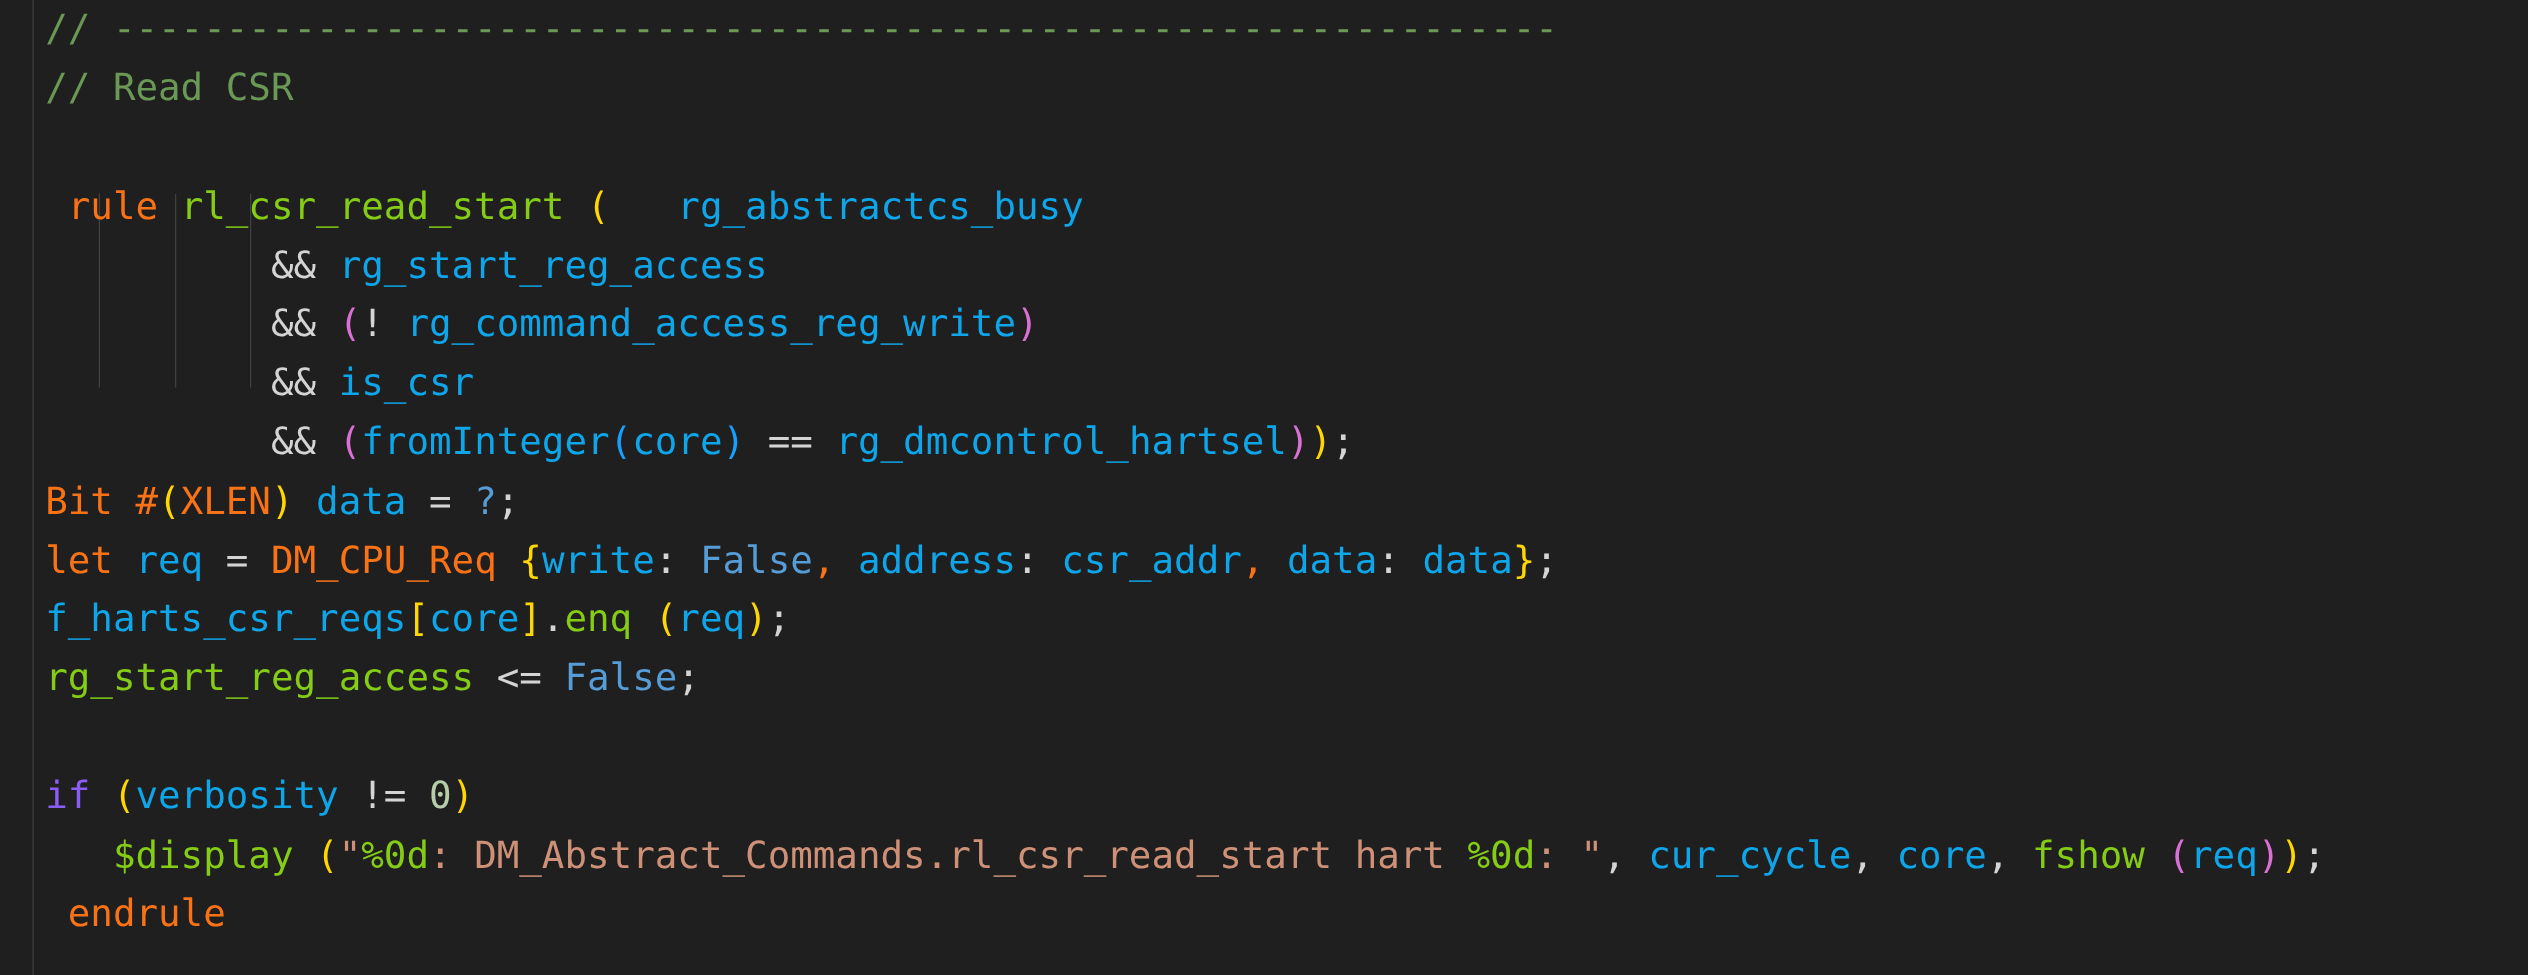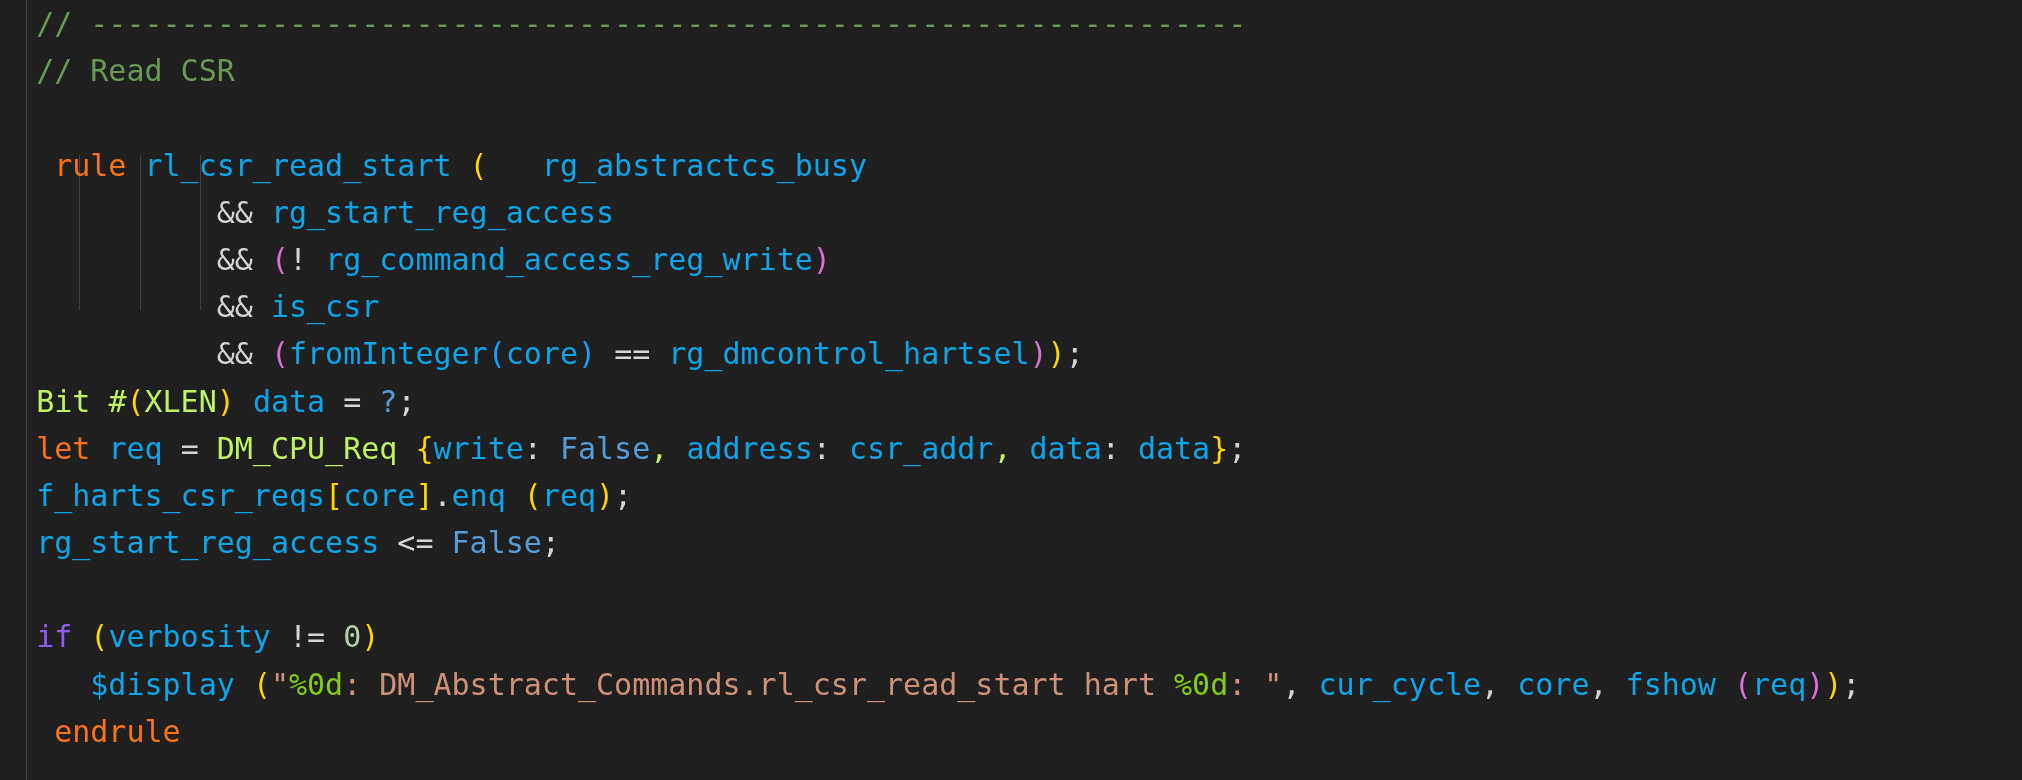--- a/index.html
+++ b/index.html
@@ -45,23 +45,23 @@
   .line {
     height: 47.2px;
     white-space: pre;
     position: relative;
   }
 
   
   .c-comment   { color: #6a9955; }          
   .c-kw        { color: #f97316; }          
   .c-ctrl      { color: #8b5cf6; }          
-  .c-fn        { color: #0ea5e9; }          
+  .c-fn        { color: #84cc16; }          
   .c-var       { color: #0ea5e9; }          
-  .c-type      { color: #bef264; }          
+  .c-type      { color: #f97316; }          
   .c-const     { color: #569cd6; }          
   .c-num       { color: #b5cea8; }          
   .c-op        { color: #d4d4d4; }          
   .c-str       { color: #ce9178; }          
   .c-strfmt    { color: #84cc16; }          
   .b-yellow    { color: #ffd700; }          
   .b-magenta   { color: #da70d6; }          
   .b-blue      { color: #179fff; }          
 </style>
 </head>

